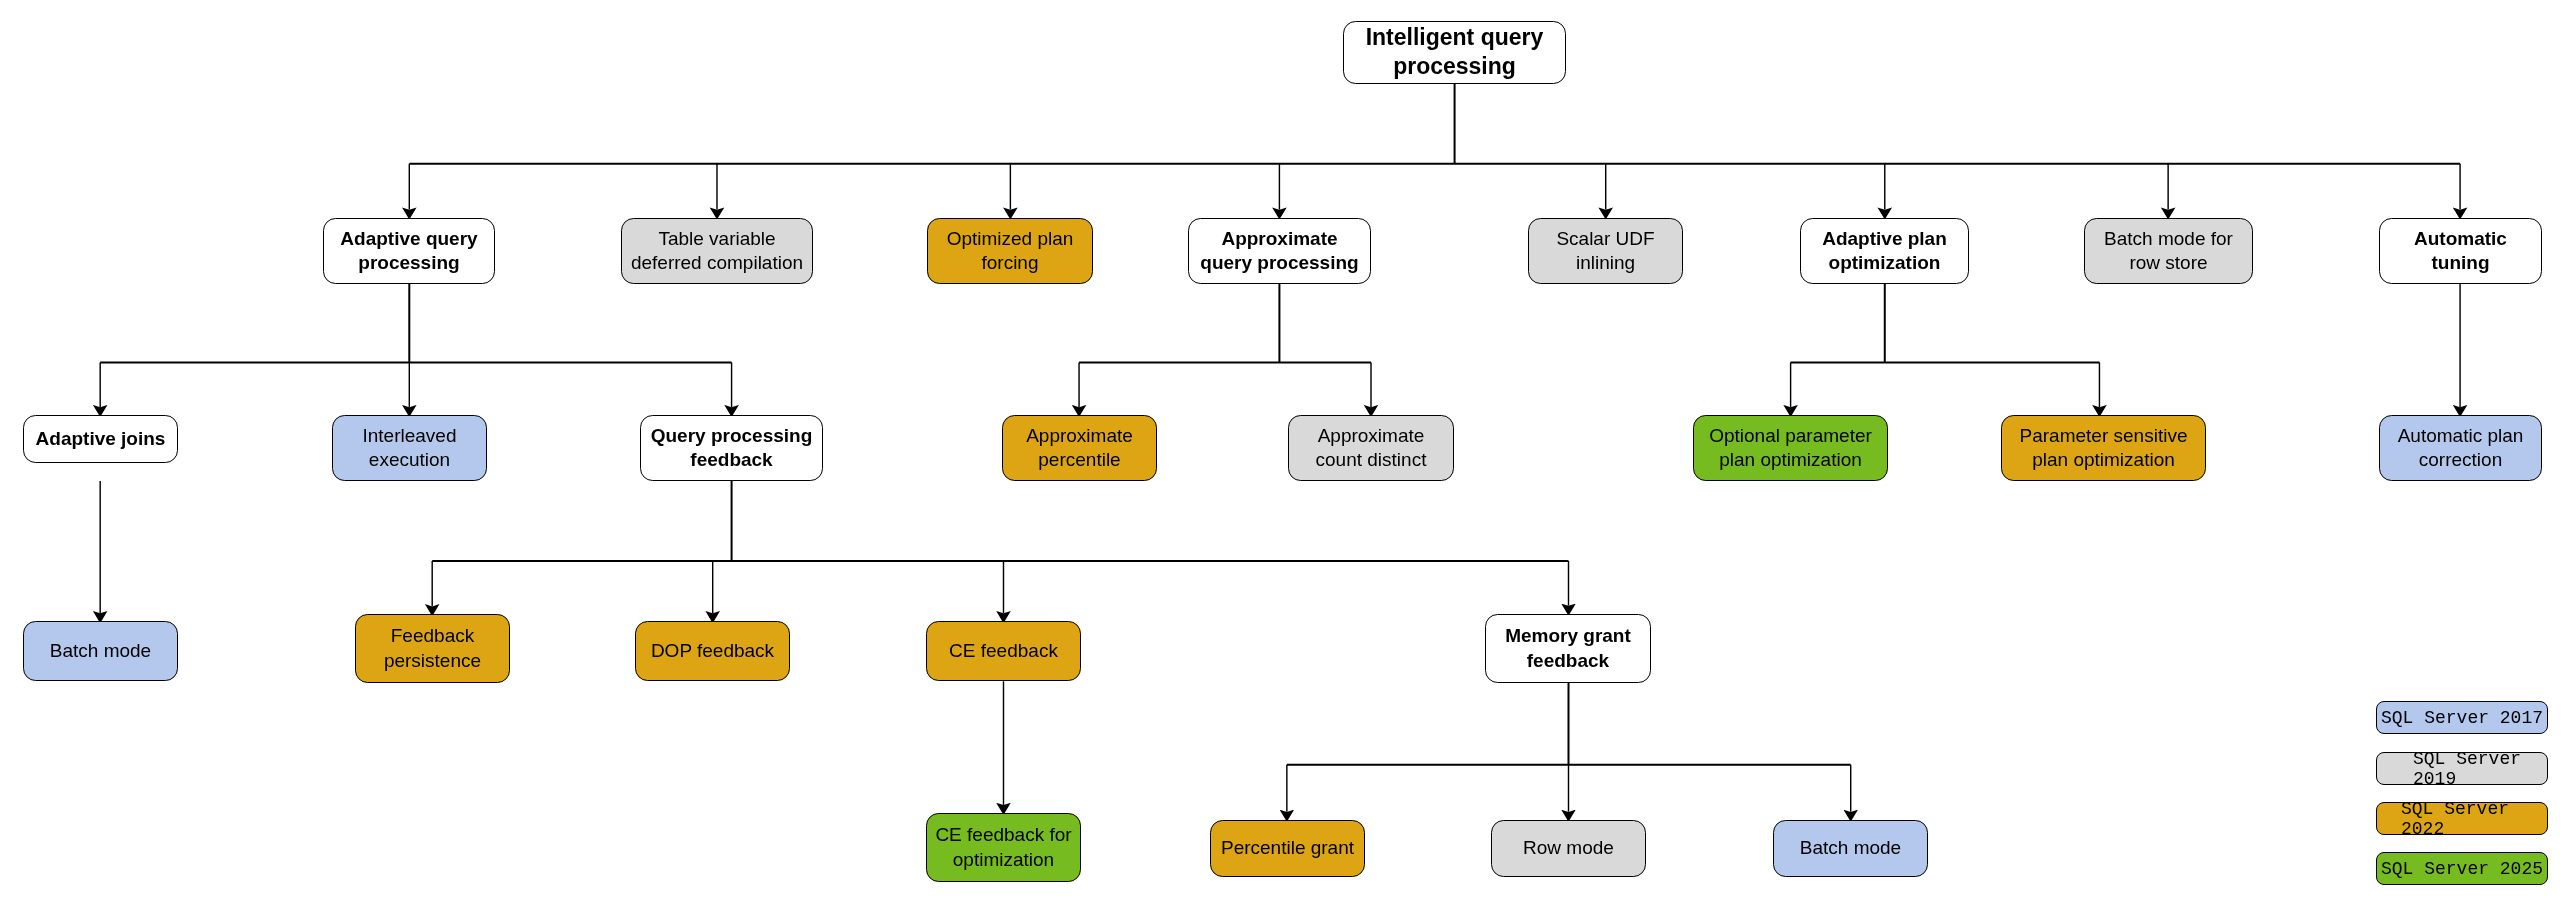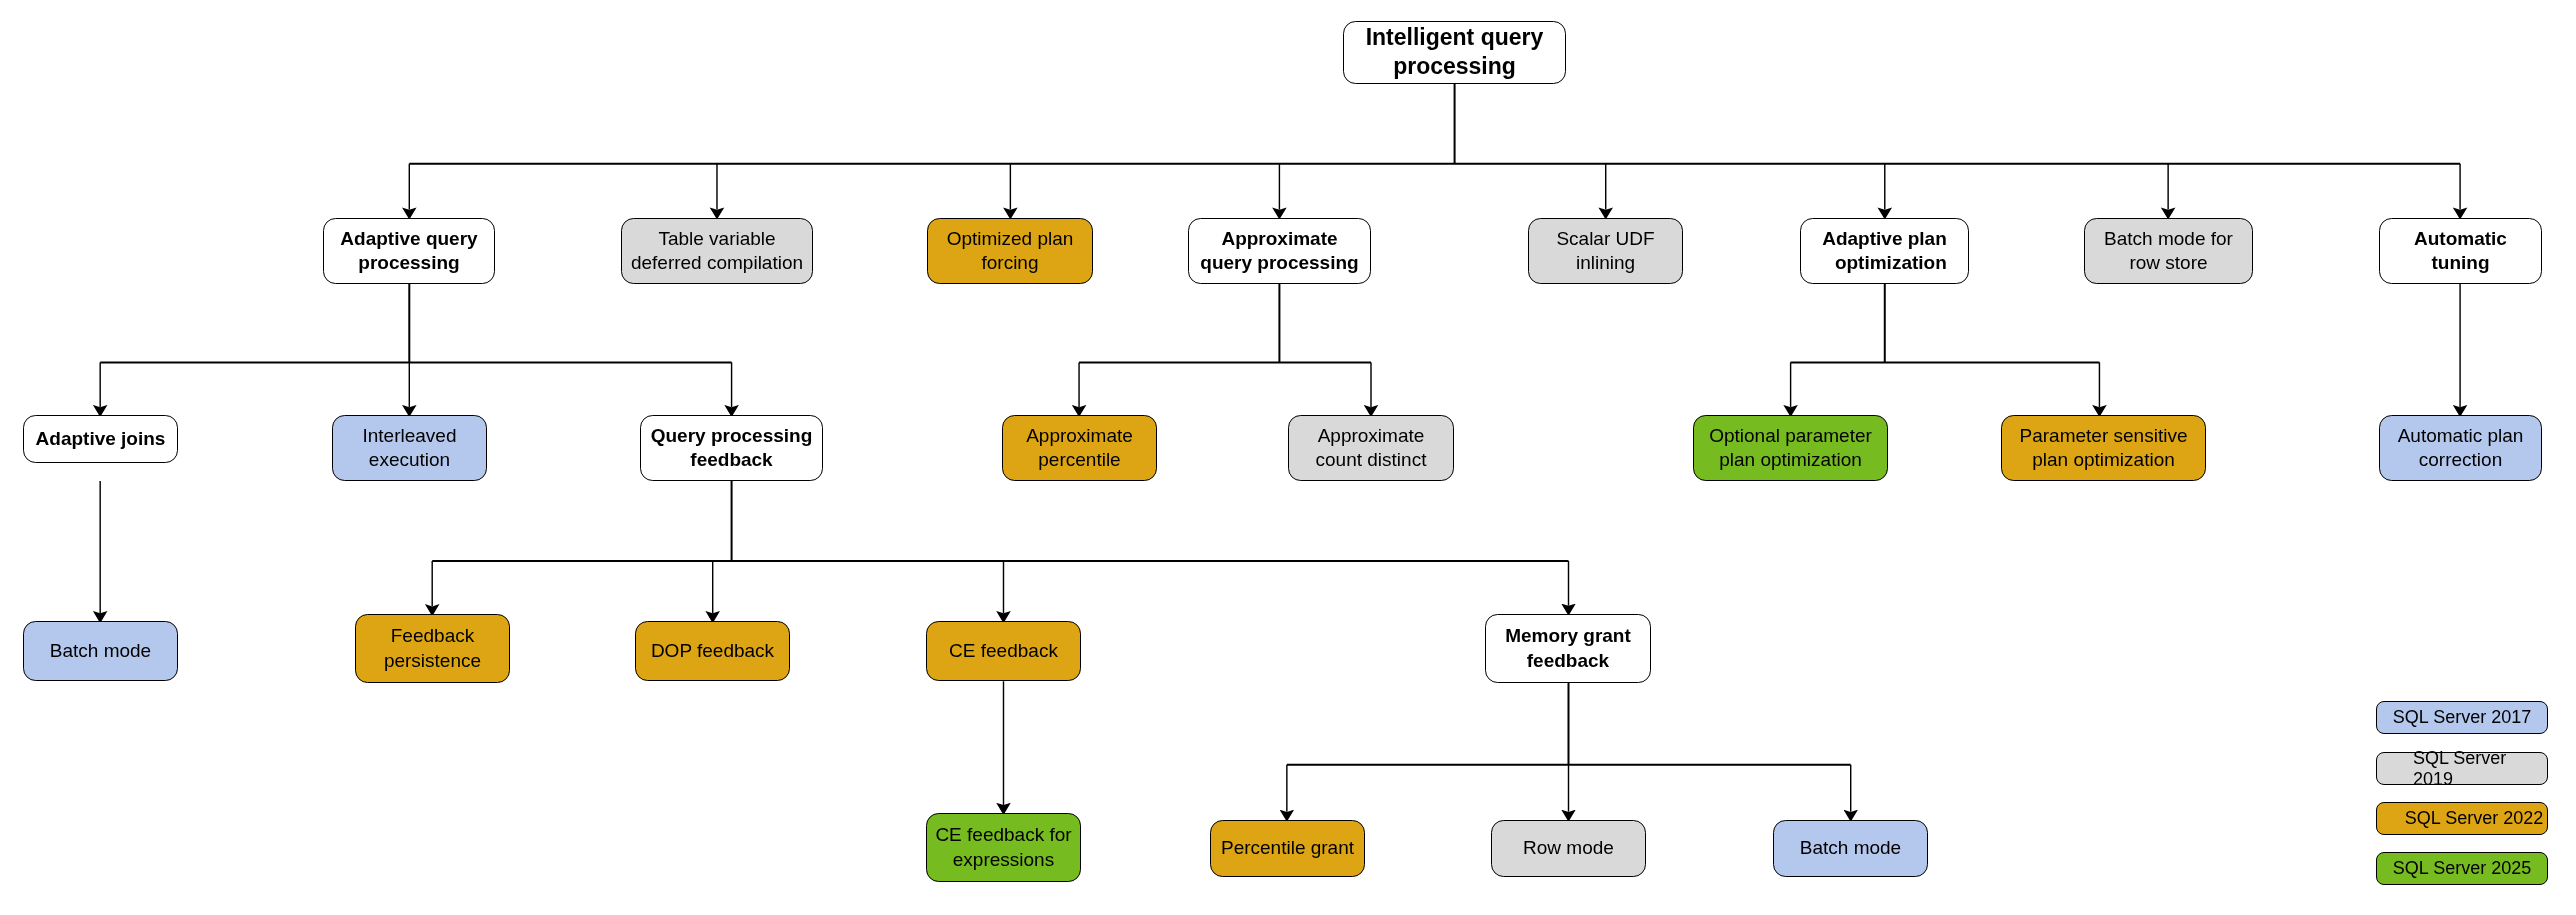--- a/index.html
+++ b/index.html
@@ -47,21 +47,21 @@
 
   .legend-item {
     position: absolute;
     box-sizing: border-box;
     border: 1.7px solid #000000;
     border-radius: 8px;
     display: flex;
     align-items: center;
     justify-content: center;
     font-size: 18px;
-    font-family: Liberation Sans, sans-serif;
+    font-family: Liberation Mono, monospace;
     color: #000000;
   }
   .legend-item.fill-gray  { background: #d9d9d9; }
   .legend-item.fill-amber { background: #dda513; padding-left: 24px; }
   .legend-item.fill-blue  { background: #b4c7ed; }
   .legend-item.fill-green { background: #76bc21; }
 </style>
 </head>
 <body>
 
@@ -118,21 +118,21 @@
       <div class="node fill-white" style="left: 323px; top: 218px; width: 172px; height: 66px; font-size: 19px; font-weight: 700;"><span>Adaptive query
 processing</span></div>
       <div class="node fill-gray" style="left: 621px; top: 218px; width: 192px; height: 66px; font-size: 19px; font-weight: 400;"><span>Table variable
 deferred compilation</span></div>
       <div class="node fill-amber" style="left: 927px; top: 218px; width: 166px; height: 66px; font-size: 19px; font-weight: 400;"><span>Optimized plan
 forcing</span></div>
       <div class="node fill-white" style="left: 1188px; top: 218px; width: 183px; height: 66px; font-size: 19px; font-weight: 700;"><span>Approximate
 query processing</span></div>
       <div class="node fill-gray" style="left: 1528px; top: 218px; width: 155px; height: 66px; font-size: 19px; font-weight: 400;"><span>Scalar UDF
 inlining</span></div>
-      <div class="node fill-white" style="left: 1800px; top: 218px; width: 169px; height: 66px; font-size: 19px; font-weight: 700; text-align: right;"><span>Adaptive plan
+      <div class="node fill-white" style="left: 1800px; top: 218px; width: 169px; height: 66px; font-size: 19px; font-weight: 700;"><span>Adaptive plan
 optimization</span></div>
       <div class="node fill-gray" style="left: 2084px; top: 218px; width: 169px; height: 66px; font-size: 19px; font-weight: 400;"><span>Batch mode for
 row store</span></div>
       <div class="node fill-white" style="left: 2379px; top: 218px; width: 163px; height: 66px; font-size: 19px; font-weight: 700;"><span>Automatic
 tuning</span></div>
       <div class="node fill-white" style="left: 23px; top: 415px; width: 155px; height: 48px; font-size: 19px; font-weight: 700;"><span>Adaptive joins</span></div>
       <div class="node fill-blue" style="left: 332px; top: 415px; width: 155px; height: 66px; font-size: 19px; font-weight: 400;"><span>Interleaved
 execution</span></div>
       <div class="node fill-white" style="left: 640px; top: 415px; width: 183px; height: 66px; font-size: 19px; font-weight: 700;"><span>Query processing
 feedback</span></div>
@@ -147,21 +147,21 @@
       <div class="node fill-blue" style="left: 2379px; top: 415px; width: 163px; height: 66px; font-size: 19px; font-weight: 400;"><span>Automatic plan
 correction</span></div>
       <div class="node fill-blue" style="left: 23px; top: 621px; width: 155px; height: 60px; font-size: 19px; font-weight: 400;"><span>Batch mode</span></div>
       <div class="node fill-amber" style="left: 355px; top: 614px; width: 155px; height: 69px; font-size: 19px; font-weight: 400;"><span>Feedback
 persistence</span></div>
       <div class="node fill-amber" style="left: 635px; top: 621px; width: 155px; height: 60px; font-size: 19px; font-weight: 400;"><span>DOP feedback</span></div>
       <div class="node fill-amber" style="left: 926px; top: 621px; width: 155px; height: 60px; font-size: 19px; font-weight: 400;"><span>CE feedback</span></div>
       <div class="node fill-white" style="left: 1485px; top: 614px; width: 166px; height: 69px; font-size: 19px; font-weight: 700;"><span>Memory grant
 feedback</span></div>
       <div class="node fill-green" style="left: 926px; top: 813px; width: 155px; height: 69px; font-size: 19px; font-weight: 400;"><span>CE feedback for
-expressions</span></div>
+optimization</span></div>
       <div class="node fill-amber" style="left: 1210px; top: 820px; width: 155px; height: 57px; font-size: 19px; font-weight: 400;"><span>Percentile grant</span></div>
       <div class="node fill-gray" style="left: 1491px; top: 820px; width: 155px; height: 57px; font-size: 19px; font-weight: 400;"><span>Row mode</span></div>
       <div class="node fill-blue" style="left: 1773px; top: 820px; width: 155px; height: 57px; font-size: 19px; font-weight: 400;"><span>Batch mode</span></div>
     </div>
   <div id="legend-layer">
       <div class="legend-item fill-blue" style="left: 2376px; top: 701px; width: 172px; height: 33px;">
         <span>SQL Server 2017</span>
       </div>
       <div class="legend-item fill-gray" style="left: 2376px; top: 752px; width: 172px; height: 33px; padding-left: 36px;">
         <span>SQL Server 2019</span>

